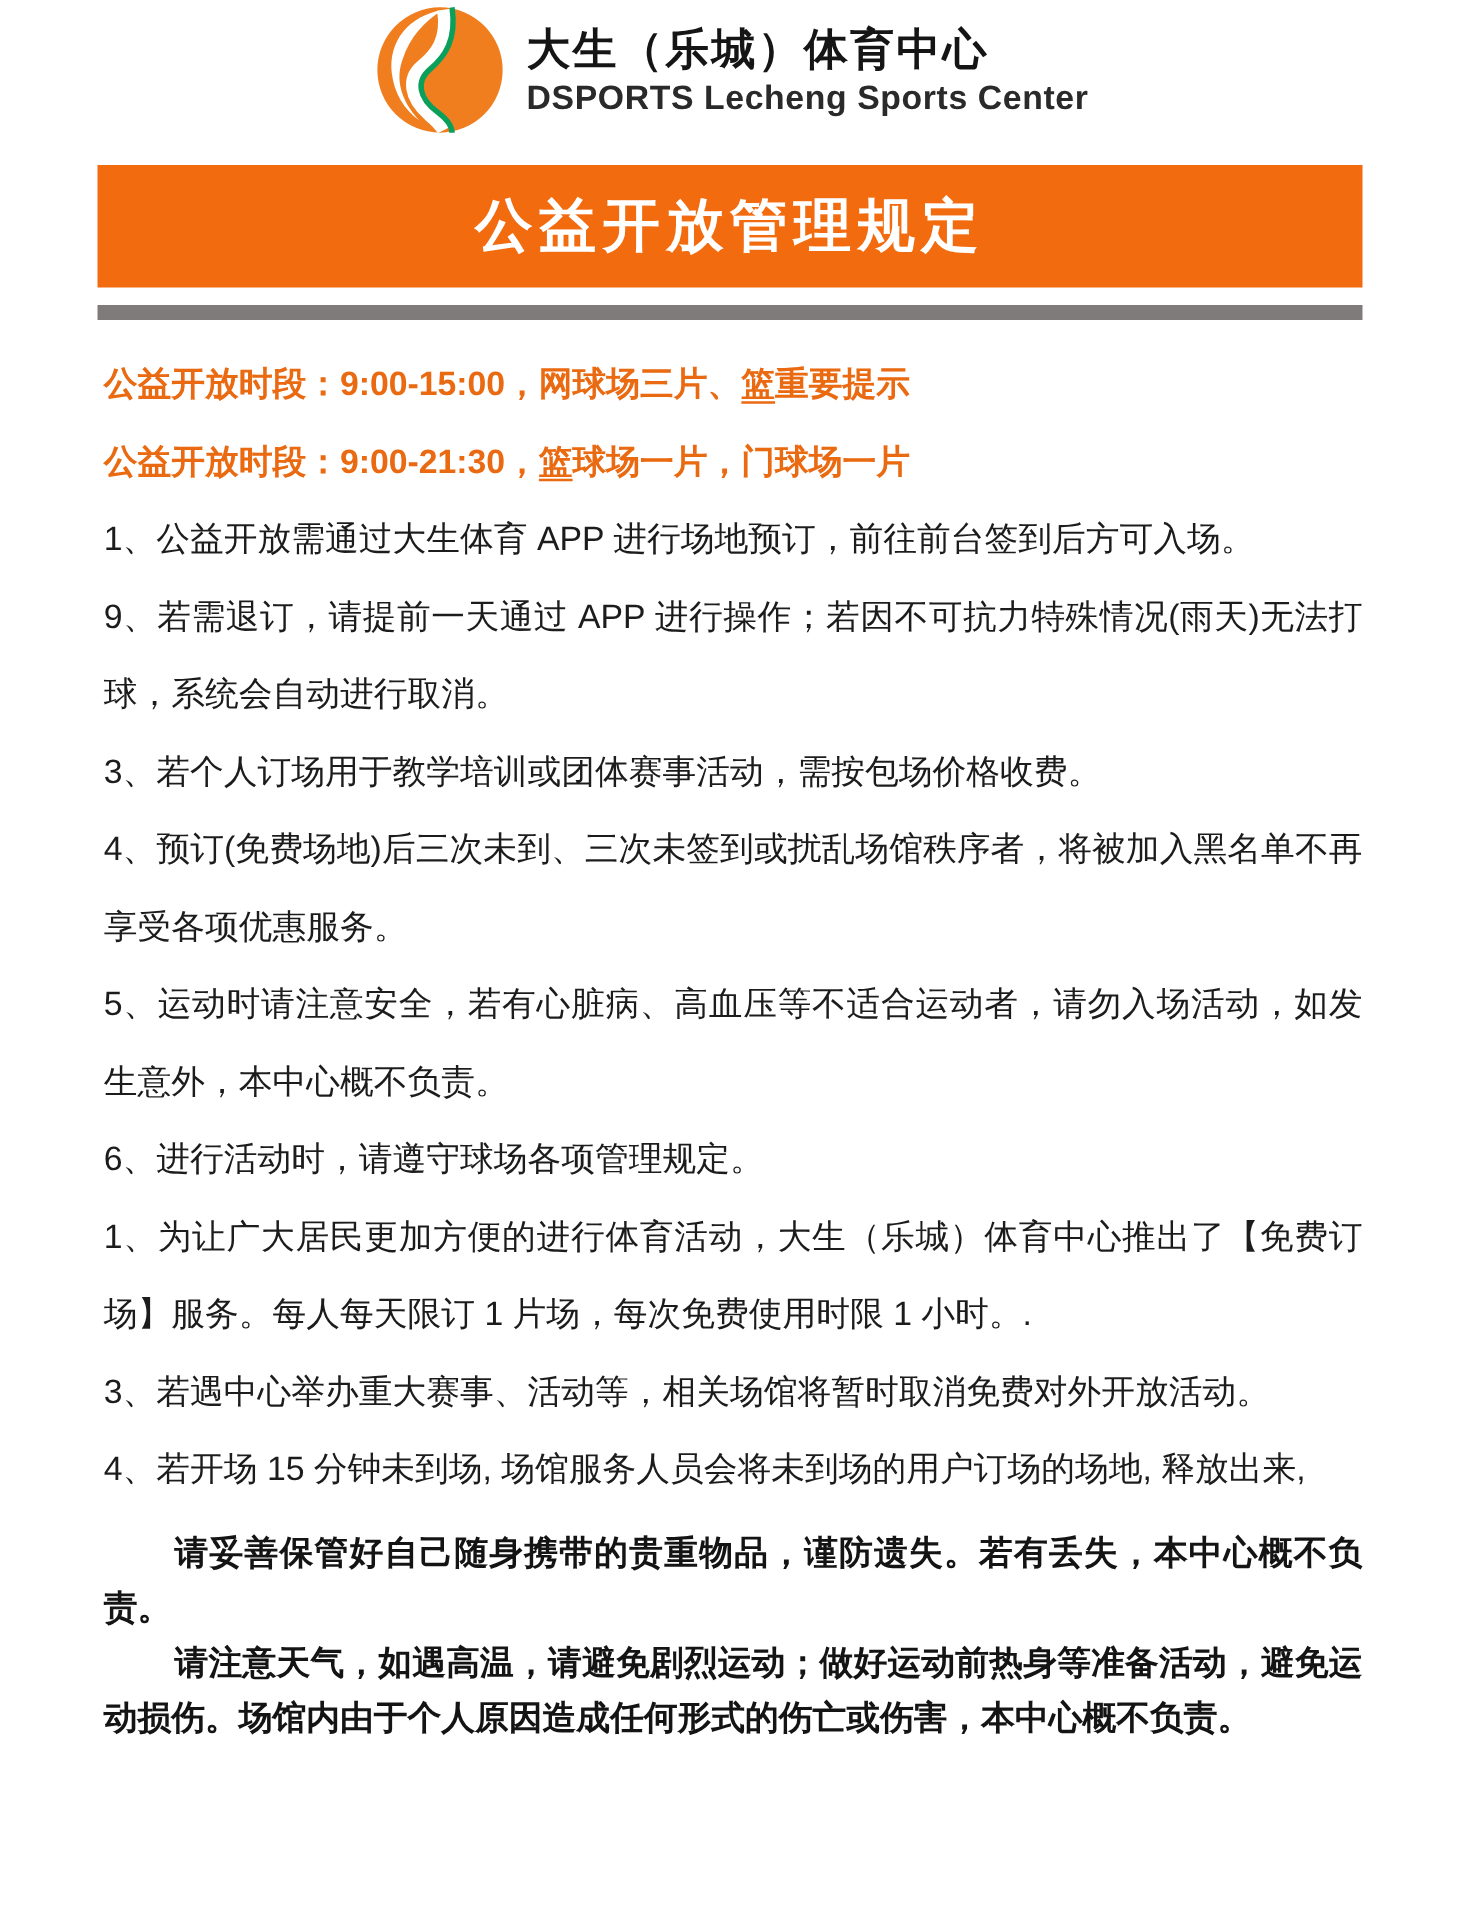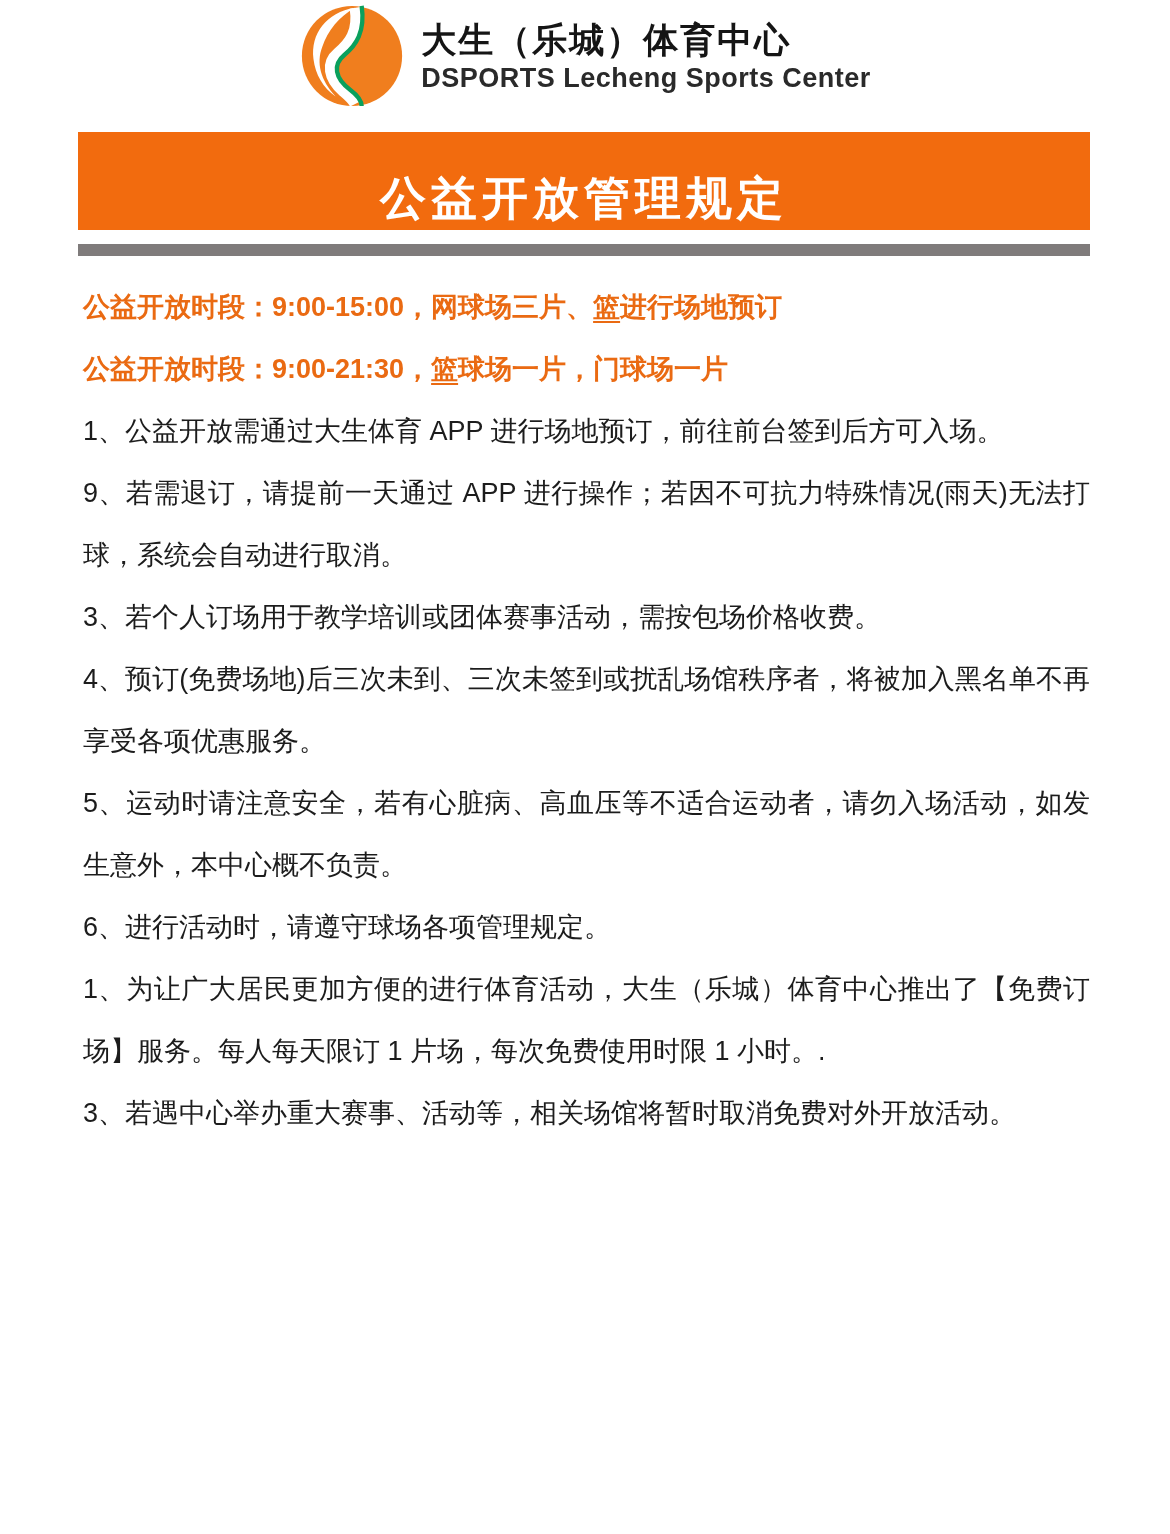--- a/index.html
+++ b/index.html
@@ -43,21 +43,21 @@
     margin-top: 2px;
     letter-spacing: 0.5px;
   }
 
   
   .banner {
     margin: 20px 80px 0 78px;
     height: 98px;
     background: #F26B0E;
     display: flex;
-    align-items: flex-end;
+    align-items: center;
     justify-content: center;
   }
   .banner-title {
     color: #ffffff;
     font-size: 46px;
     font-weight: bold;
     letter-spacing: 5px;
   }
   .divider {
     margin: 14px 80px 0 78px;
@@ -116,30 +116,35 @@
   </div>
 
   <div class="banner">
     <div class="banner-title">公益开放管理规定</div>
   </div>
 
   <div class="divider"></div>
 
   <div class="content">
 
-    <p class="notice"><span>公益开放时段：9:00-15:00，网球场三片、</span><span class="u">篮</span><span>进行场地预订</span></p>
+    <p class="notice"><span>公益开放时段：9:00-15:00，网球场三片、</span><span class="u">篮</span><span>重要提示</span></p>
 
     <p class="notice"><span>公益开放时段：9:00-21:30，</span><span class="u">篮</span><span>球场一片，门球场一片</span></p>
 
     <p>1、公益开放需通过大生体育 APP 进行场地预订，前往前台签到后方可入场。</p>
     <p>9、若需退订，请提前一天通过 APP 进行操作；若因不可抗力特殊情况(雨天)无法打球，系统会自动进行取消。</p>
     <p>3、若个人订场用于教学培训或团体赛事活动，需按包场价格收费。</p>
     <p>4、预订(免费场地)后三次未到、三次未签到或扰乱场馆秩序者，将被加入黑名单不再享受各项优惠服务。</p>
     <p>5、运动时请注意安全，若有心脏病、高血压等不适合运动者，请勿入场活动，如发生意外，本中心概不负责。</p>
     <p>6、进行活动时，请遵守球场各项管理规定。</p>
 
 
     <p>1、为让广大居民更加方便的进行体育活动，大生（乐城）体育中心推出了【免费订场】服务。每人每天限订 1 片场，每次免费使用时限 1 小时。.</p>
     <p>3、若遇中心举办重大赛事、活动等，相关场馆将暂时取消免费对外开放活动。</p>
+    <p>4、若开场 15 分钟未到场, 场馆服务人员会将未到场的用户订场的场地, 释放出来,</p>
 
+    <div class="footer-block">
+      <p class="footer-para">请妥善保管好自己随身携带的贵重物品，谨防遗失。若有丢失，本中心概不负责。</p>
+      <p class="footer-para">请注意天气，如遇高温，请避免剧烈运动；做好运动前热身等准备活动，避免运动损伤。场馆内由于个人原因造成任何形式的伤亡或伤害，本中心概不负责。</p>
+    </div>
 
   </div>
 </div>
 
 </body></html>

